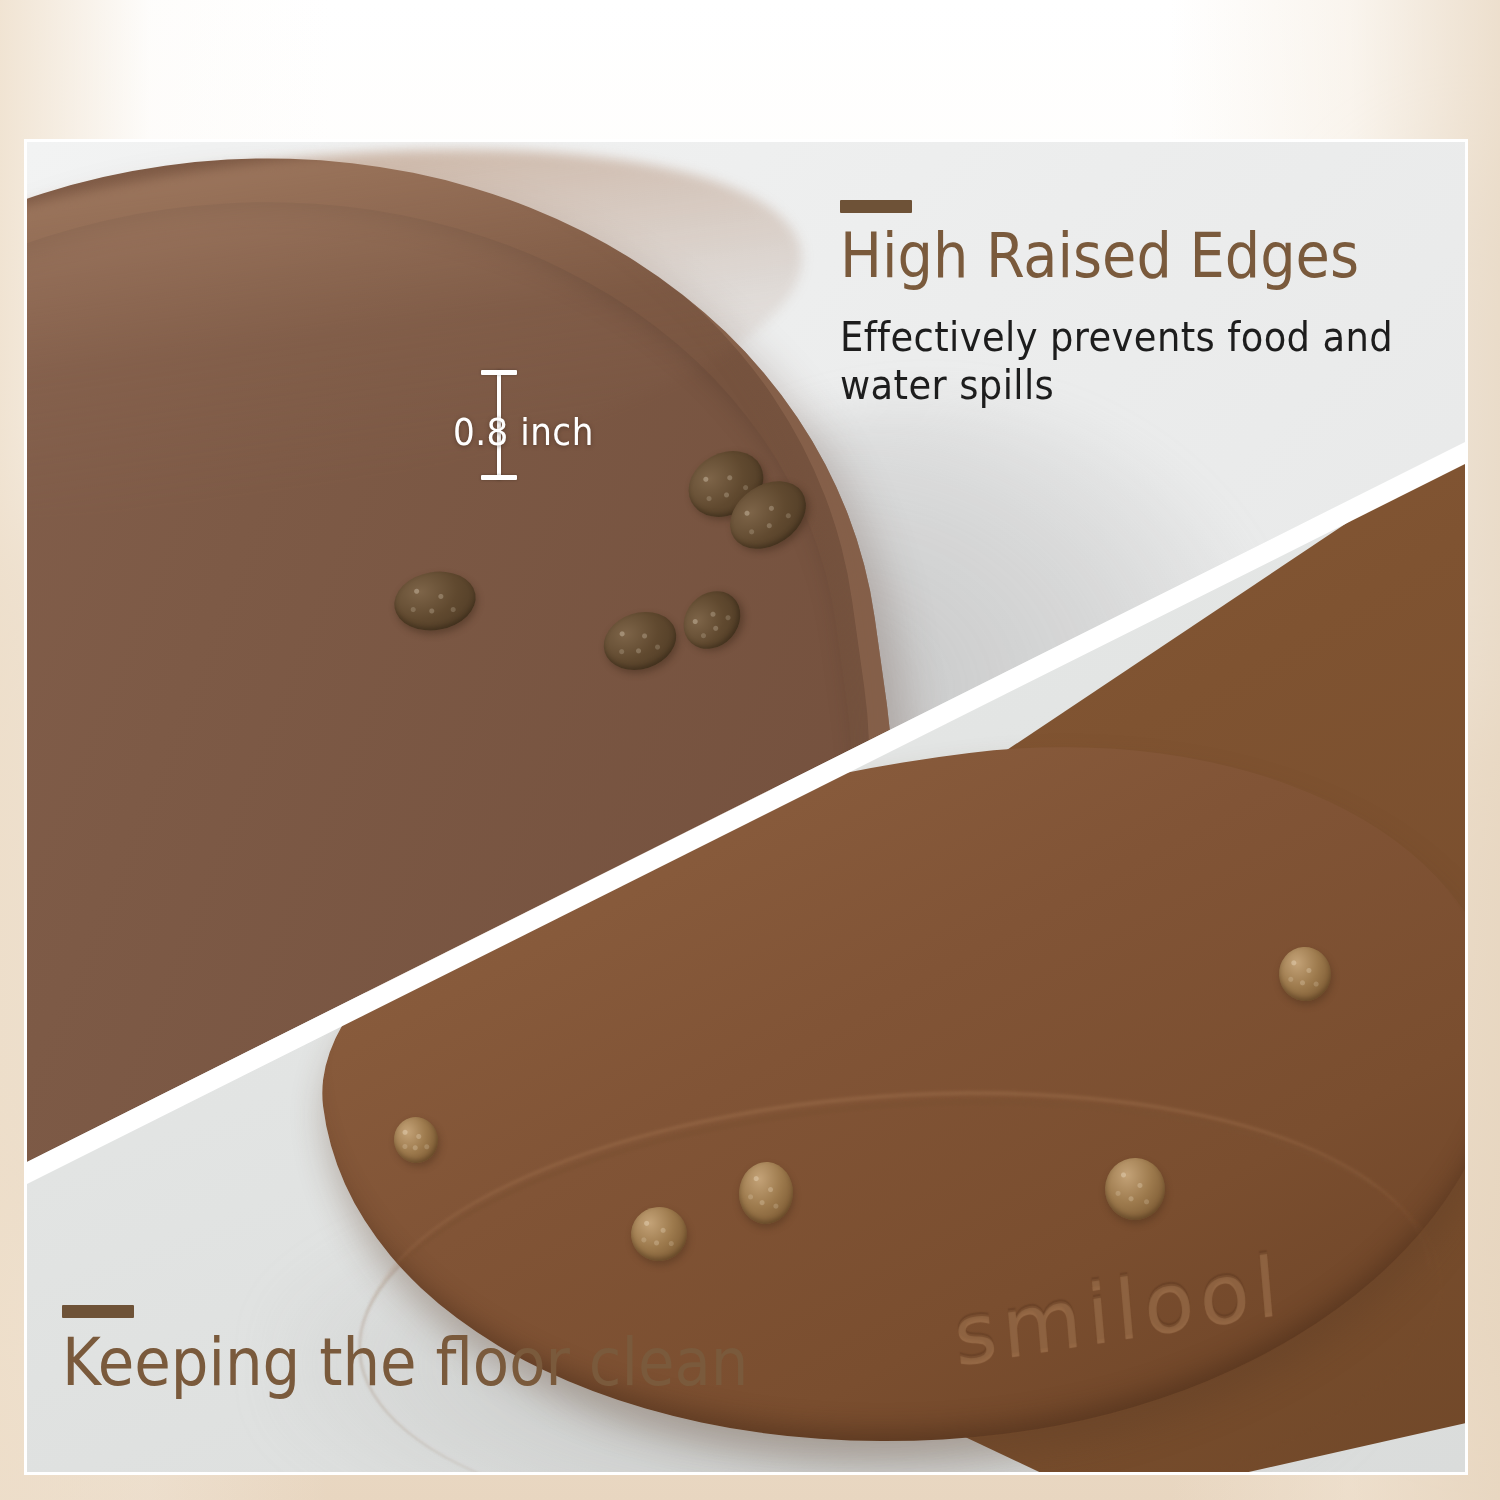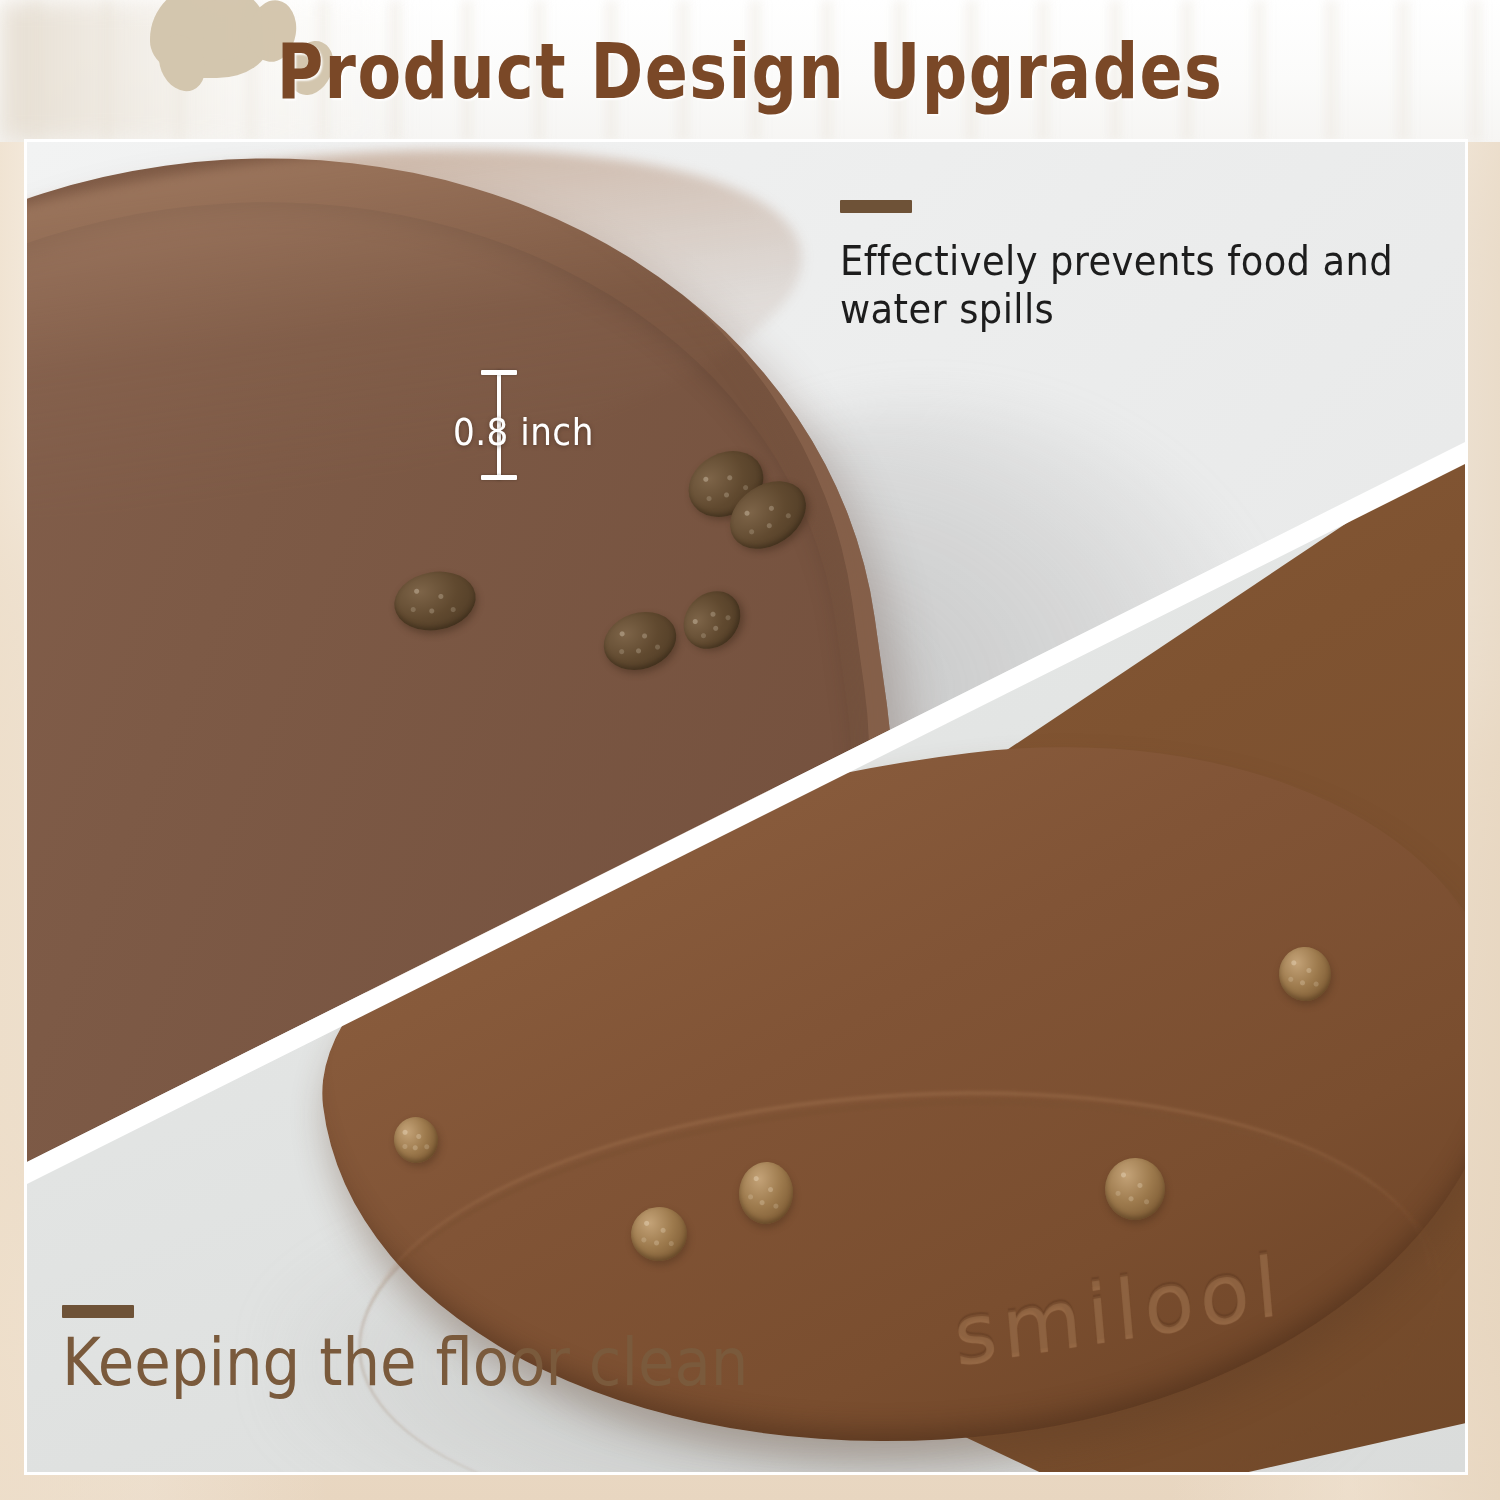--- a/index.html
+++ b/index.html
@@ -271,34 +271,20 @@
 <body>
 
 <div class="poster">
 
   <div class="room-bg">
     <div class="room-blur-shape" style="left:-140px;top:520px;width:380px;height:760px;background:#e0cdb4;"></div>
     <div class="room-blur-shape" style="left:1310px;top:160px;width:320px;height:560px;background:#e7e4de;"></div>
     <div class="room-blur-shape" style="left:1320px;top:700px;width:340px;height:700px;background:#decbb2;"></div>
   </div>
 
-  <div class="header">
-    <div class="header-curtains"></div>
-    <div class="header-left-wash"></div>
-
-    <div class="paw">
-      <div class="pad toe1"></div>
-      <div class="pad toe2"></div>
-      <div class="pad toe3"></div>
-      <div class="pad toe4"></div>
-      <div class="main-pad"></div>
-    </div>
-
-    <div class="poster-title">Product Design Upgrades</div>
-  </div>
 
   <div class="photo-panel">
 
     <div class="scene-top">
       <div class="scene-top-shadow"></div>
 
       <div class="mat-top"></div>
       <div class="mat-top-rim"></div>
       <div class="mat-top-inner"></div>
       <div class="mat-top-sheen"></div>
@@ -328,20 +314,21 @@
       <div class="kibble k-light" style="left:712px;top:1020px;width:54px;height:62px;transform:rotate(4deg);"></div>
       <div class="kibble k-light" style="left:1078px;top:1016px;width:60px;height:62px;transform:rotate(2deg);"></div>
       <div class="kibble k-light" style="left:1252px;top:805px;width:52px;height:54px;transform:rotate(-4deg);"></div>
     </div>
 
     <div class="split-line"></div>
   </div>
 
   <div class="feature" id="feature-top">
     <div class="feature-dash"></div>
+    <div class="feature-title">High Raised Edges</div>
     <div class="feature-sub">Effectively prevents food and water spills</div>
   </div>
 
   <div class="feature" id="feature-bottom">
     <div class="feature-dash"></div>
     <div class="feature-title">Keeping the floor clean</div>
   </div>
 
 </div>
 

